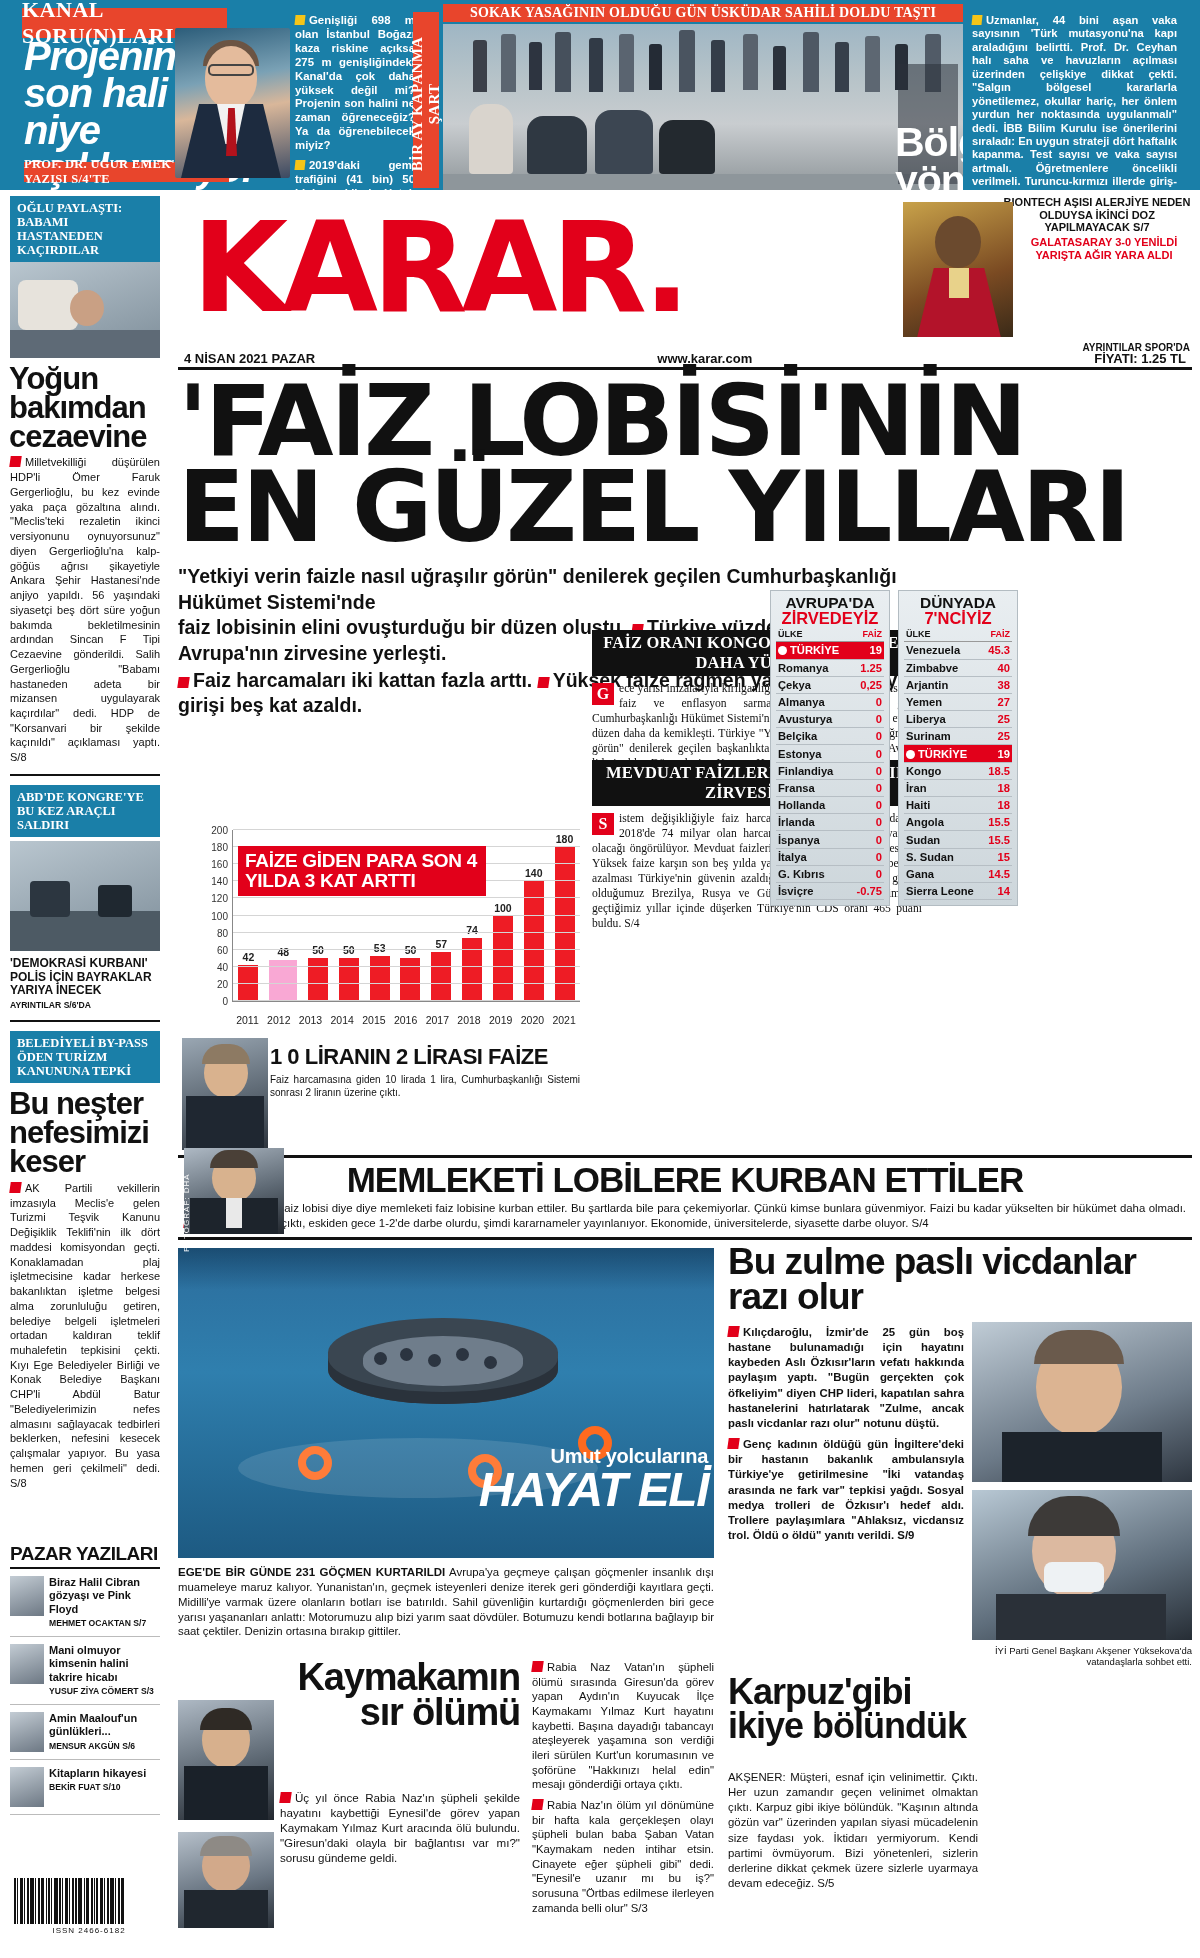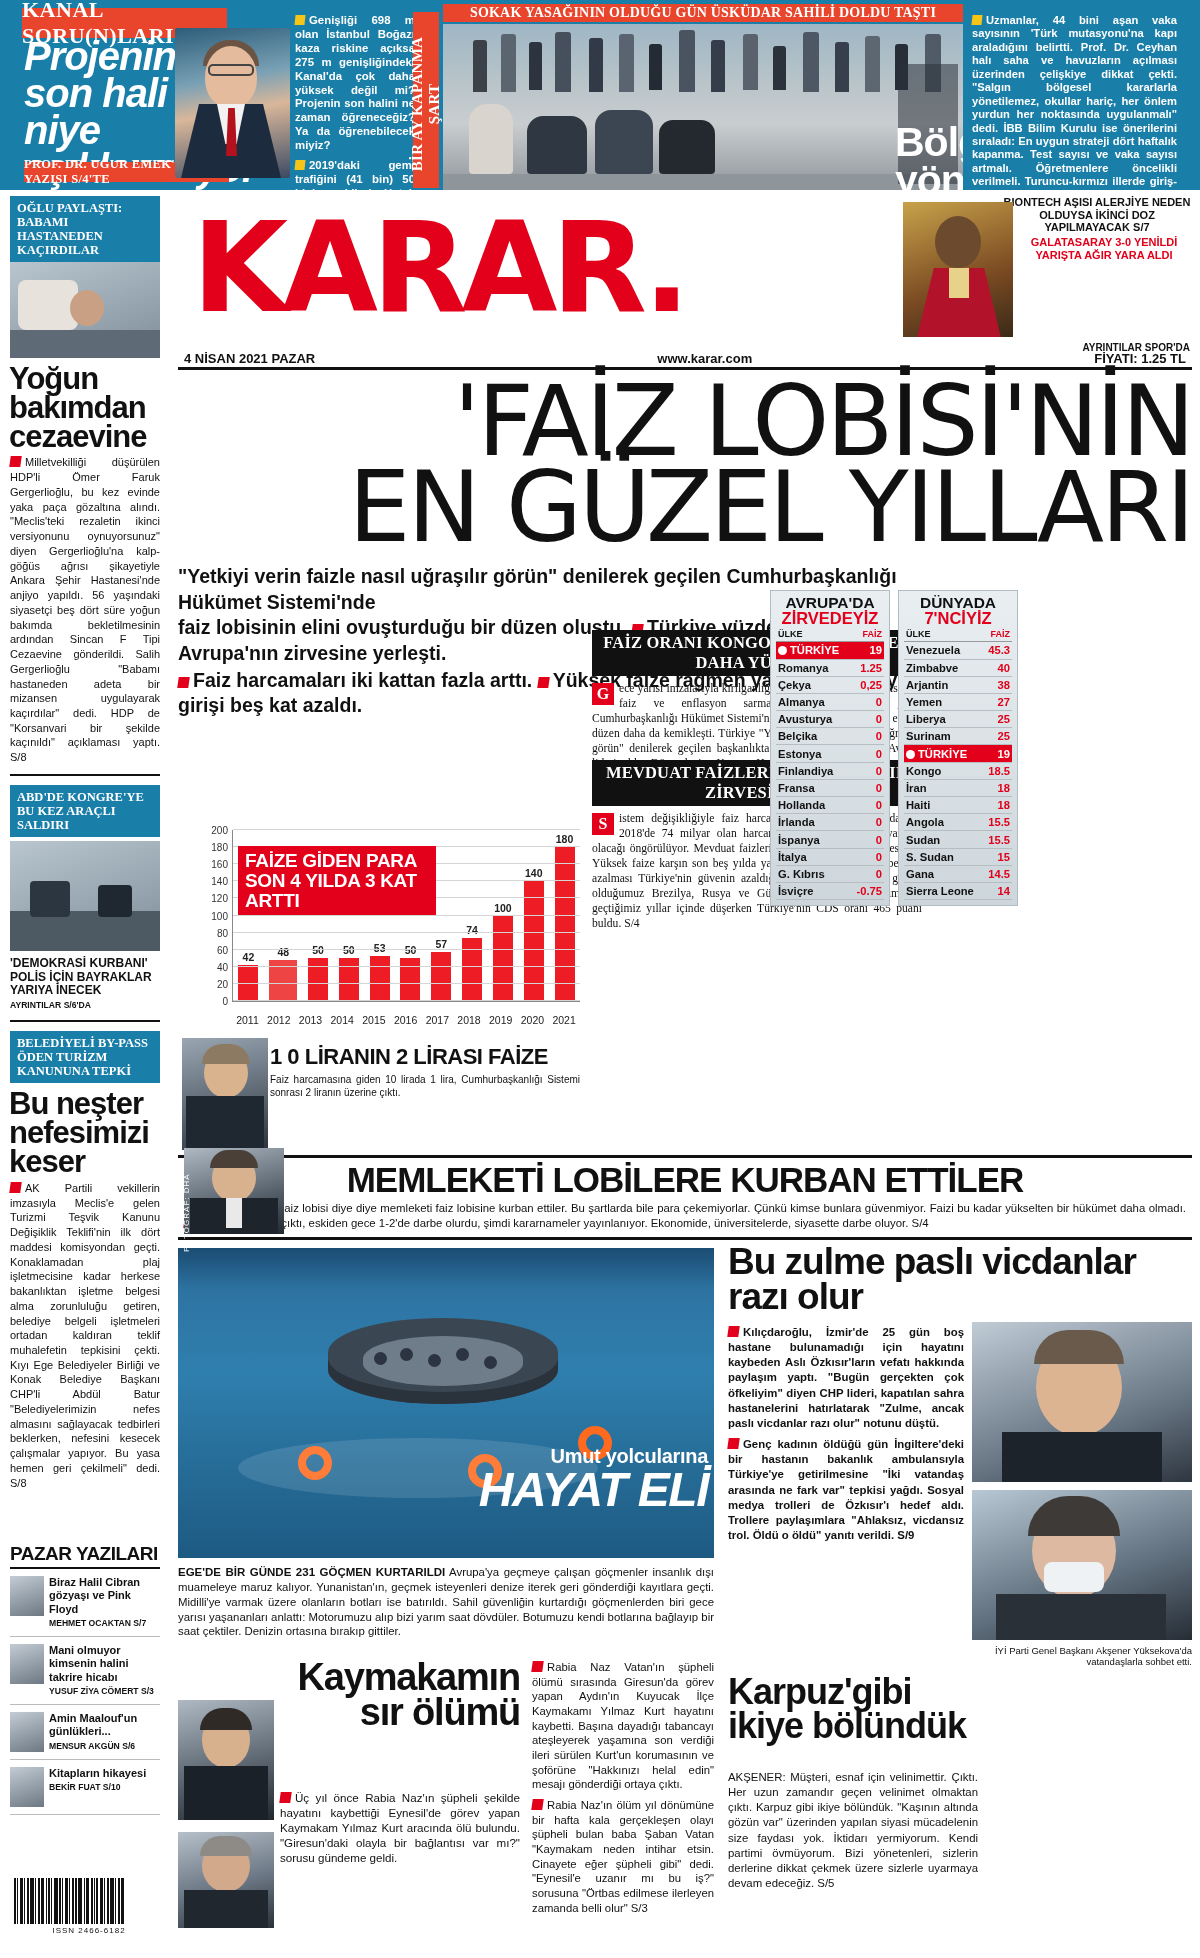--- a/index.html
+++ b/index.html
@@ -84,39 +84,39 @@
       font-weight:bold; line-height:0.95; text-align:right; letter-spacing:-0.5px;}
   #cimbom-sub { position:absolute; right:10px; top:152px; width:172px; color:#111; font-size:10px;
       font-weight:bold; text-align:right;}
   #daterow { left:178px; top:352px; width:1014px; height:18px; display:flex; align-items:center;
       justify-content:space-between; font-size:13px; font-weight:bold; color:#111;
       border-bottom:3px solid #111; padding-bottom:2px;}
   #daterow > div { padding:0 6px; }
 
   
   #lead { left:178px; top:378px; width:1014px; }
-  #lead h1 { font-size:98px; font-weight:normal; line-height:0.88; letter-spacing:-3px;
-      text-align:right; color:#111; font-family:"DejaVu Sans", sans-serif; }
+  #lead h1 { font-size:98px; font-weight:bold; line-height:0.88; letter-spacing:-3px;
+      text-align:left; color:#111; font-family:"DejaVu Sans", sans-serif; }
   #lead-sub { margin-top:14px; width:750px; font-size:19.5px; font-weight:bold; line-height:1.3;
       color:#111;}
   #lead-sub .line{ display:block; }
 
   
   #chartbox { left:180px; top:828px; width:400px; height:210px; }
   .chart-area { position:absolute; left:52px; top:2px; right:0; bottom:36px; border-left:1.5px solid #888; border-bottom:1.5px solid #888;}
   .gridline { position:absolute; left:0; right:0; border-top:1px solid #d5d5d5; }
   .ylab { position:absolute; right:calc(100% + 5px); transform:translateY(-50%); font-size:10px; color:#333;}
   .bars { position:absolute; left:0; right:0; bottom:0; top:0; display:flex; align-items:flex-end;
       justify-content:space-around; }
   .bar { width:20px; background:#ee1c25; position:relative; }
   .bar span { position:absolute; bottom:100%; left:50%; transform:translateX(-50%); margin-bottom:2px;
       font-size:10.5px; font-weight:bold; color:#222;}
   .xlabels { position:absolute; left:52px; right:0; bottom:12px; display:flex; justify-content:space-around;
       font-size:10.5px; color:#222; }
-  #chart-cap { position:absolute; left:58px; top:18px; width:198px; background:#e2001a; color:#fff;
+  #chart-cap { position:absolute; left:58px; top:18px; width:248px; background:#e2001a; color:#fff;
       font-weight:bold; font-size:19px; line-height:1.04; padding:5px 7px; letter-spacing:-0.3px;}
 
   #tenlira { left:270px; top:1044px; width:310px; }
   #tenlira h3 { font-size:22px; font-weight:bold; letter-spacing:-0.5px; color:#111;}
   #tenlira p { font-size:10px; line-height:1.32; margin-top:3px; text-align:justify;}
   #davut-photo { left:182px; top:1038px; width:86px; height:112px;
       background:linear-gradient(165deg,#9aa7b3,#5d6873 55%,#2c333c); overflow:hidden;}
 
   
   .blkhead { background:#111; color:#fff; font-weight:bold; font-size:16.5px; padding:3px 6px;
@@ -391,21 +391,21 @@
       <span class="rbullet"></span><span>Yüksek faize rağmen yabancı sermaye girişi beş kat azaldı.</span></span>
     </div>
   </div>
 
   <div id="chartbox" class="abs">
     <div class="chart-area" id="chartArea">
       <div class="bars" id="chartBars">
           <div class="bar" style="height: 21%; background: rgb(238, 28, 37);">
             <span>42</span>
           </div>
-          <div class="bar" style="height: 24%; background: #ef4444; padding-left: 28px;">
+          <div class="bar" style="height: 24%; background: #f9a8d4; padding-left: 28px;">
             <span>48</span>
           </div>
           <div class="bar" style="height: 25%; background: rgb(238, 28, 37);">
             <span>50</span>
           </div>
           <div class="bar" style="height: 25%; background: rgb(238, 28, 37);">
             <span>50</span>
           </div>
           <div class="bar" style="height: 26.5%; background: rgb(238, 28, 37);">
             <span>53</span>

